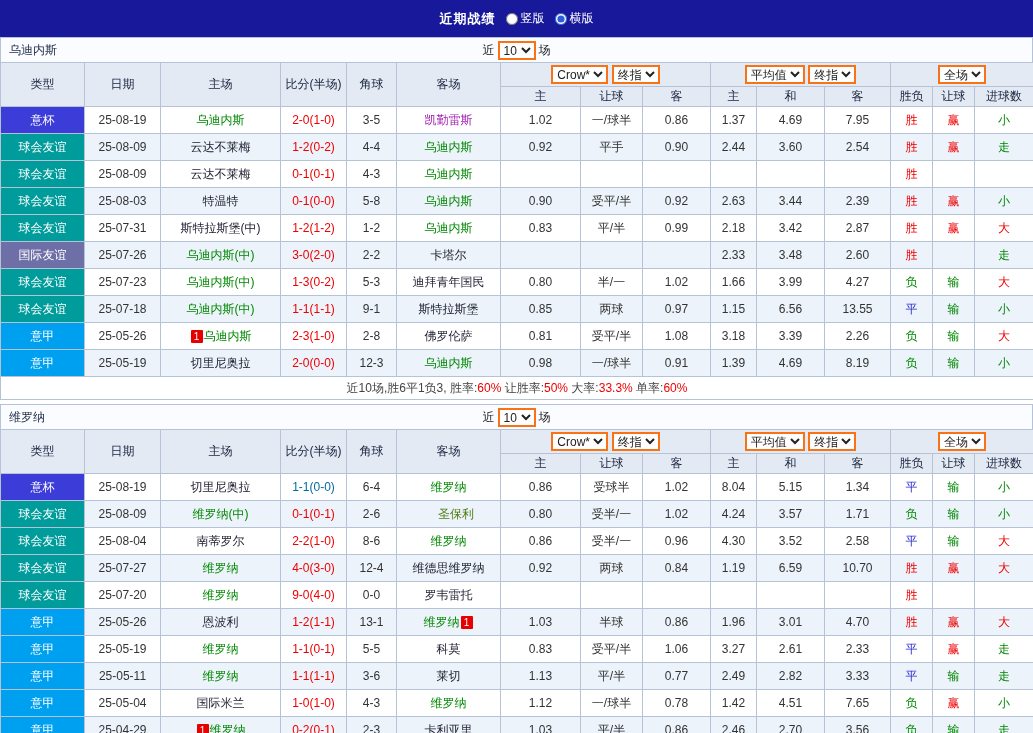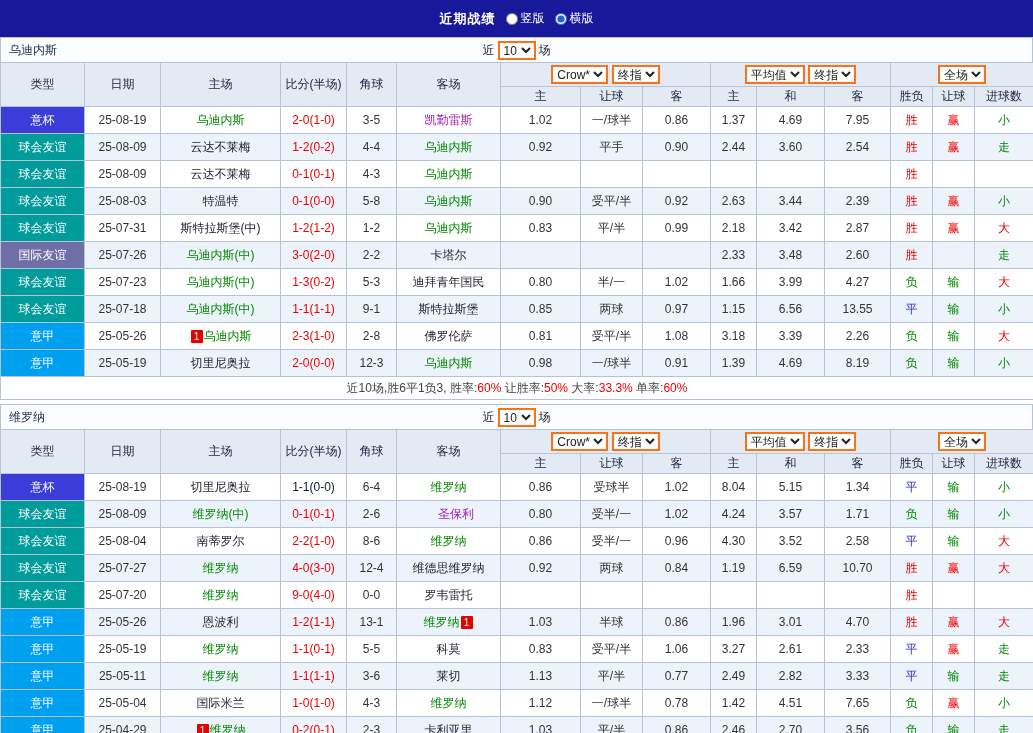--- a/index.html
+++ b/index.html
@@ -335,40 +335,40 @@
             <th>胜负</th>
             <th>让球</th>
             <th>进球数</th>
           </tr>
       </thead>
       <tbody>
           <tr>
             <td style="background: rgb(60, 60, 216); color: rgb(255, 255, 255);">意杯</td>
             <td>25-08-19</td>
             <td><span style="color: rgb(34, 34, 51);">切里尼奥拉</span></td>
-            <td style="color: #0f172a; text-align: center;">1-1(0-0)</td>
+            <td style="color: #0369a1; text-align: center;">1-1(0-0)</td>
             <td>6-4</td>
             <td><span style="color: rgb(0, 136, 0);">维罗纳</span></td>
             <td>0.86</td>
             <td>受球半</td>
             <td>1.02</td>
             <td>8.04</td>
             <td>5.15</td>
             <td>1.34</td>
             <td style="color: rgb(43, 43, 208);">平</td>
             <td style="color: rgb(0, 136, 0);">输</td>
             <td style="color: rgb(0, 136, 0);">小</td>
           </tr>
           <tr class="alt">
             <td style="background: rgb(0, 155, 155); color: rgb(255, 255, 255);">球会友谊</td>
             <td>25-08-09</td>
             <td><span style="color: rgb(0, 136, 0);">维罗纳(中)</span></td>
             <td style="color: rgb(238, 0, 0);">0-1(0-1)</td>
             <td>2-6</td>
-            <td><span style="color: #a21caf; margin-left: 15px;">圣保利</span></td>
+            <td><span style="color: #4d7c0f; margin-left: 15px;">圣保利</span></td>
             <td>0.80</td>
             <td>受半/一</td>
             <td>1.02</td>
             <td>4.24</td>
             <td>3.57</td>
             <td>1.71</td>
             <td style="color: rgb(0, 136, 0);">负</td>
             <td style="color: rgb(0, 136, 0);">输</td>
             <td style="color: rgb(0, 136, 0);">小</td>
           </tr>

